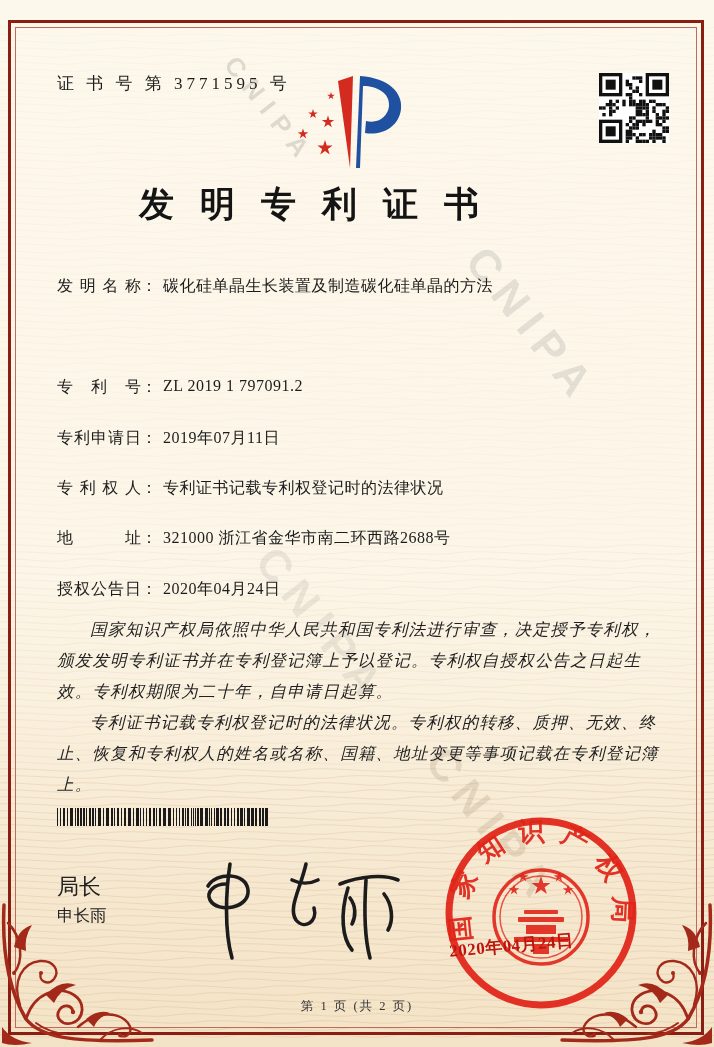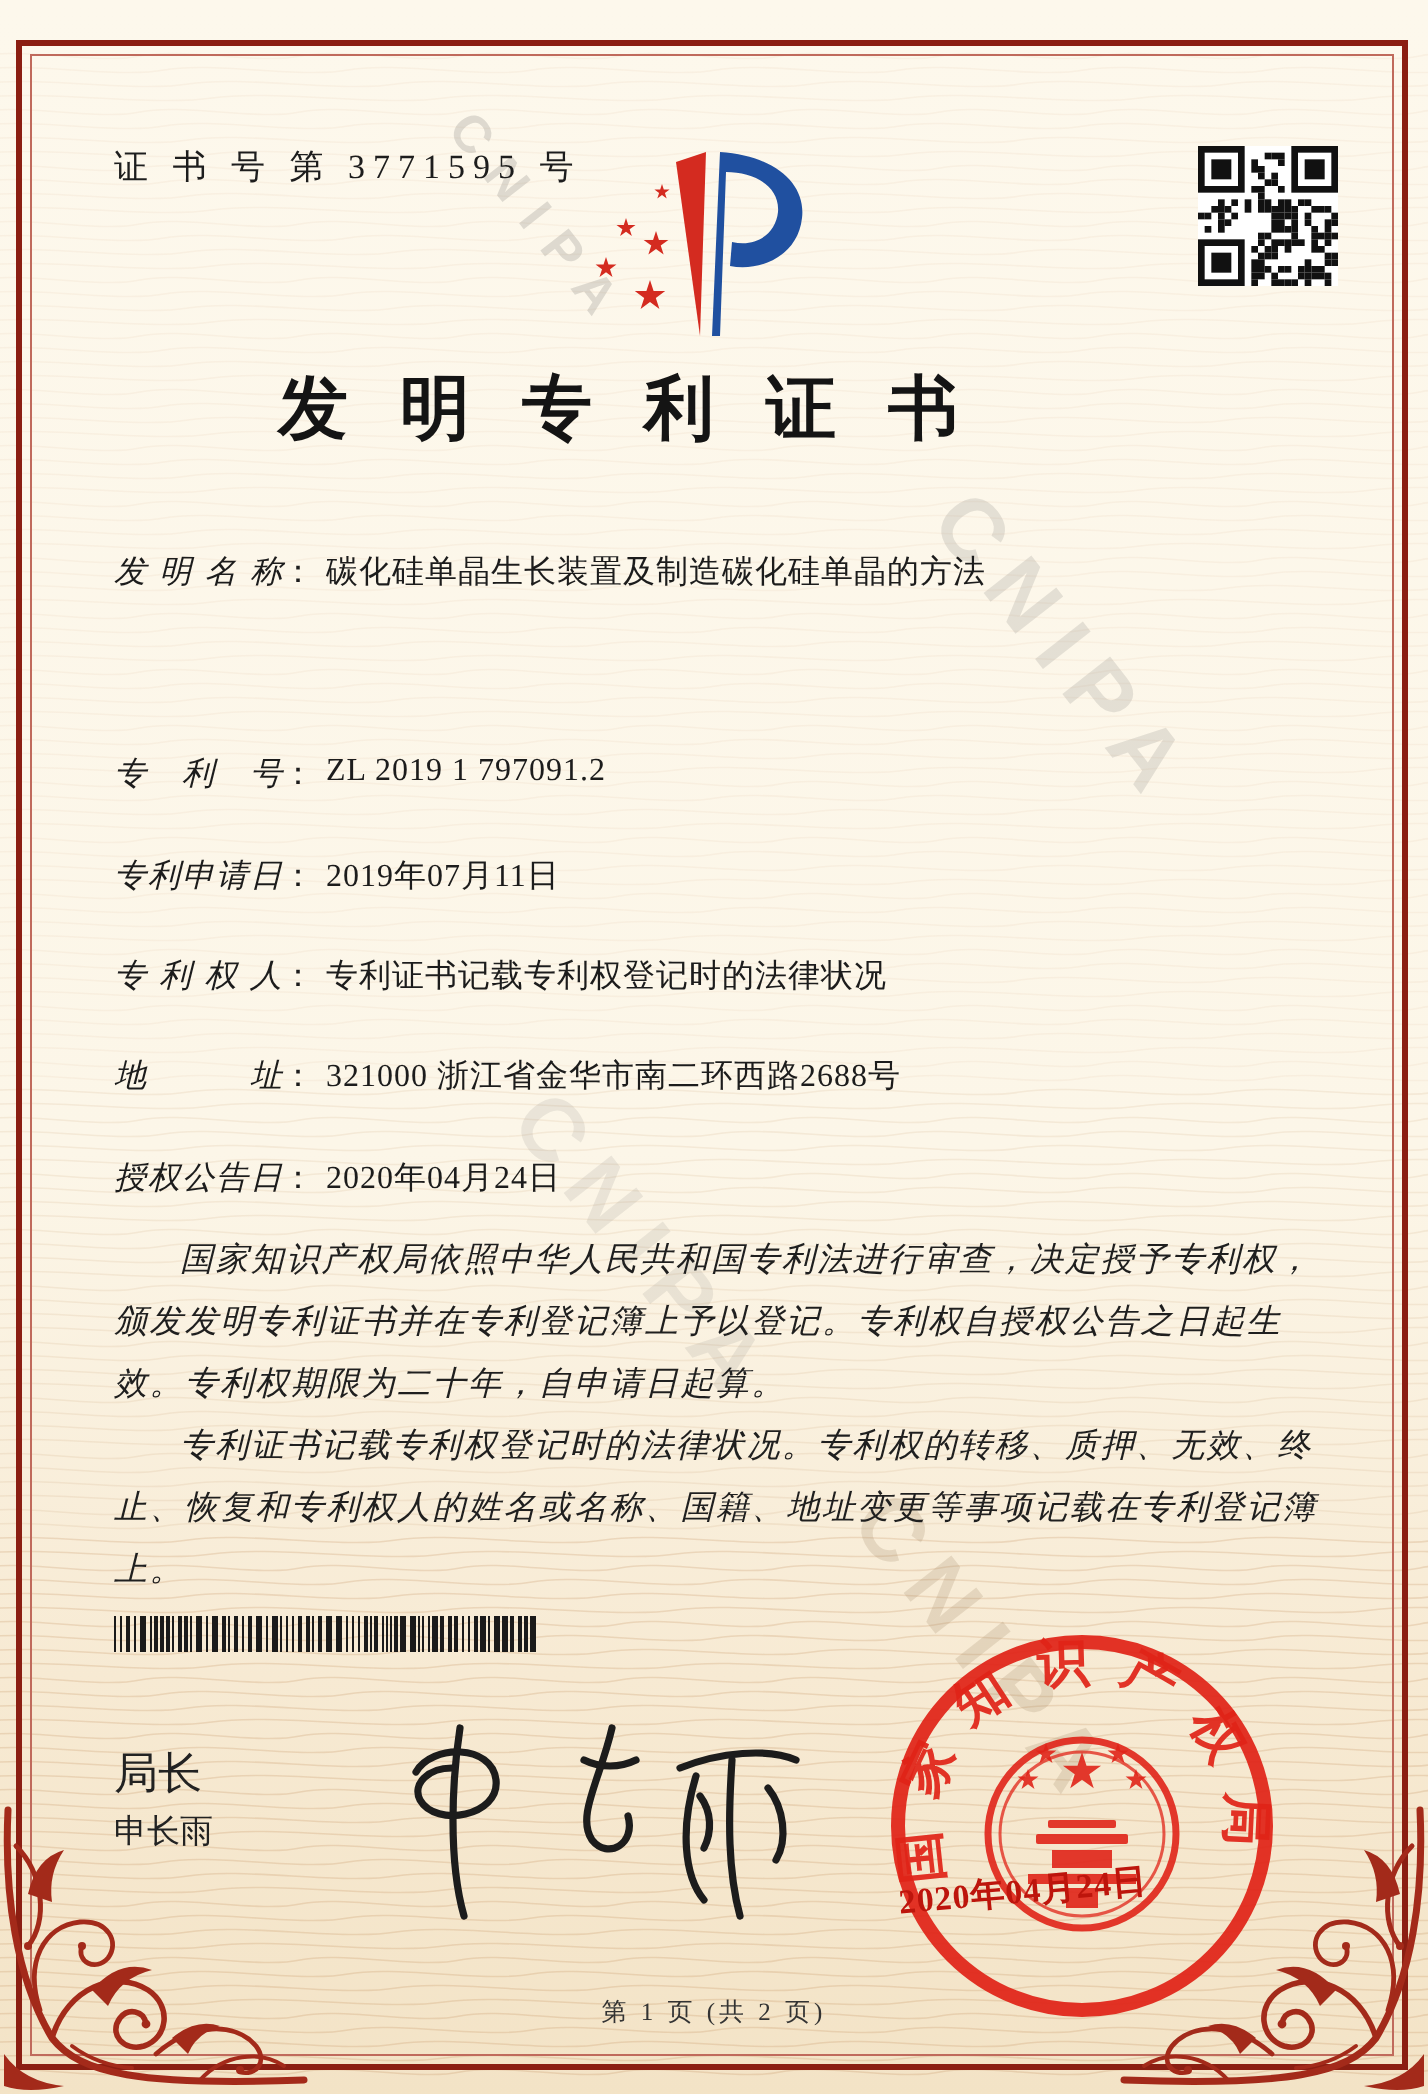--- a/index.html
+++ b/index.html
@@ -22,21 +22,21 @@
   .wm1{left:205px;top:95px;font-size:26px;opacity:.28;}
   .wm2{left:440px;top:300px;font-size:44px;opacity:.22;}
   .wm3{left:230px;top:600px;font-size:44px;opacity:.16;}
   .wm4{left:400px;top:800px;font-size:44px;opacity:.22;color:#a08868;}
   
   .cert-no{left:57px;top:72px;font-size:17px;letter-spacing:4px;color:#1d1d1d;}
   .title{left:0;top:181px;width:618px;text-align:center;font-size:35px;font-weight:600;
          letter-spacing:26px;text-indent:26px;color:#141414;}
   
   .frow{position:absolute;left:57px;font-size:16px;white-space:nowrap;color:#1c1c1c;}
-  .f-label{display:inline-block;width:84px;text-align:justify;text-align-last:justify;vertical-align:top;font-style:italic;}
+  .f-label{display:inline-block;width:84px;text-align:justify;text-align-last:justify;vertical-align:top;}
   .f-colon{display:inline-block;vertical-align:top;}
   .f-value{display:inline-block;margin-left:6px;vertical-align:top;letter-spacing:.5px;}
   .grant{position:absolute;left:328px;top:0;white-space:nowrap;}
   
   .body-text{left:57px;top:614px;width:602px;font-size:16.5px;line-height:31px;
              font-style:italic;color:#1f1f1f;letter-spacing:1.2px;}
   .body-text p{margin:0;text-indent:2em;}
   
   .officer-title{left:57px;top:872px;font-family:"Liberation Sans",sans-serif;font-size:22px;color:#222;}
   .officer-name{left:57px;top:905px;font-family:Liberation Serif, serif;font-size:16.5px;color:#222;}

